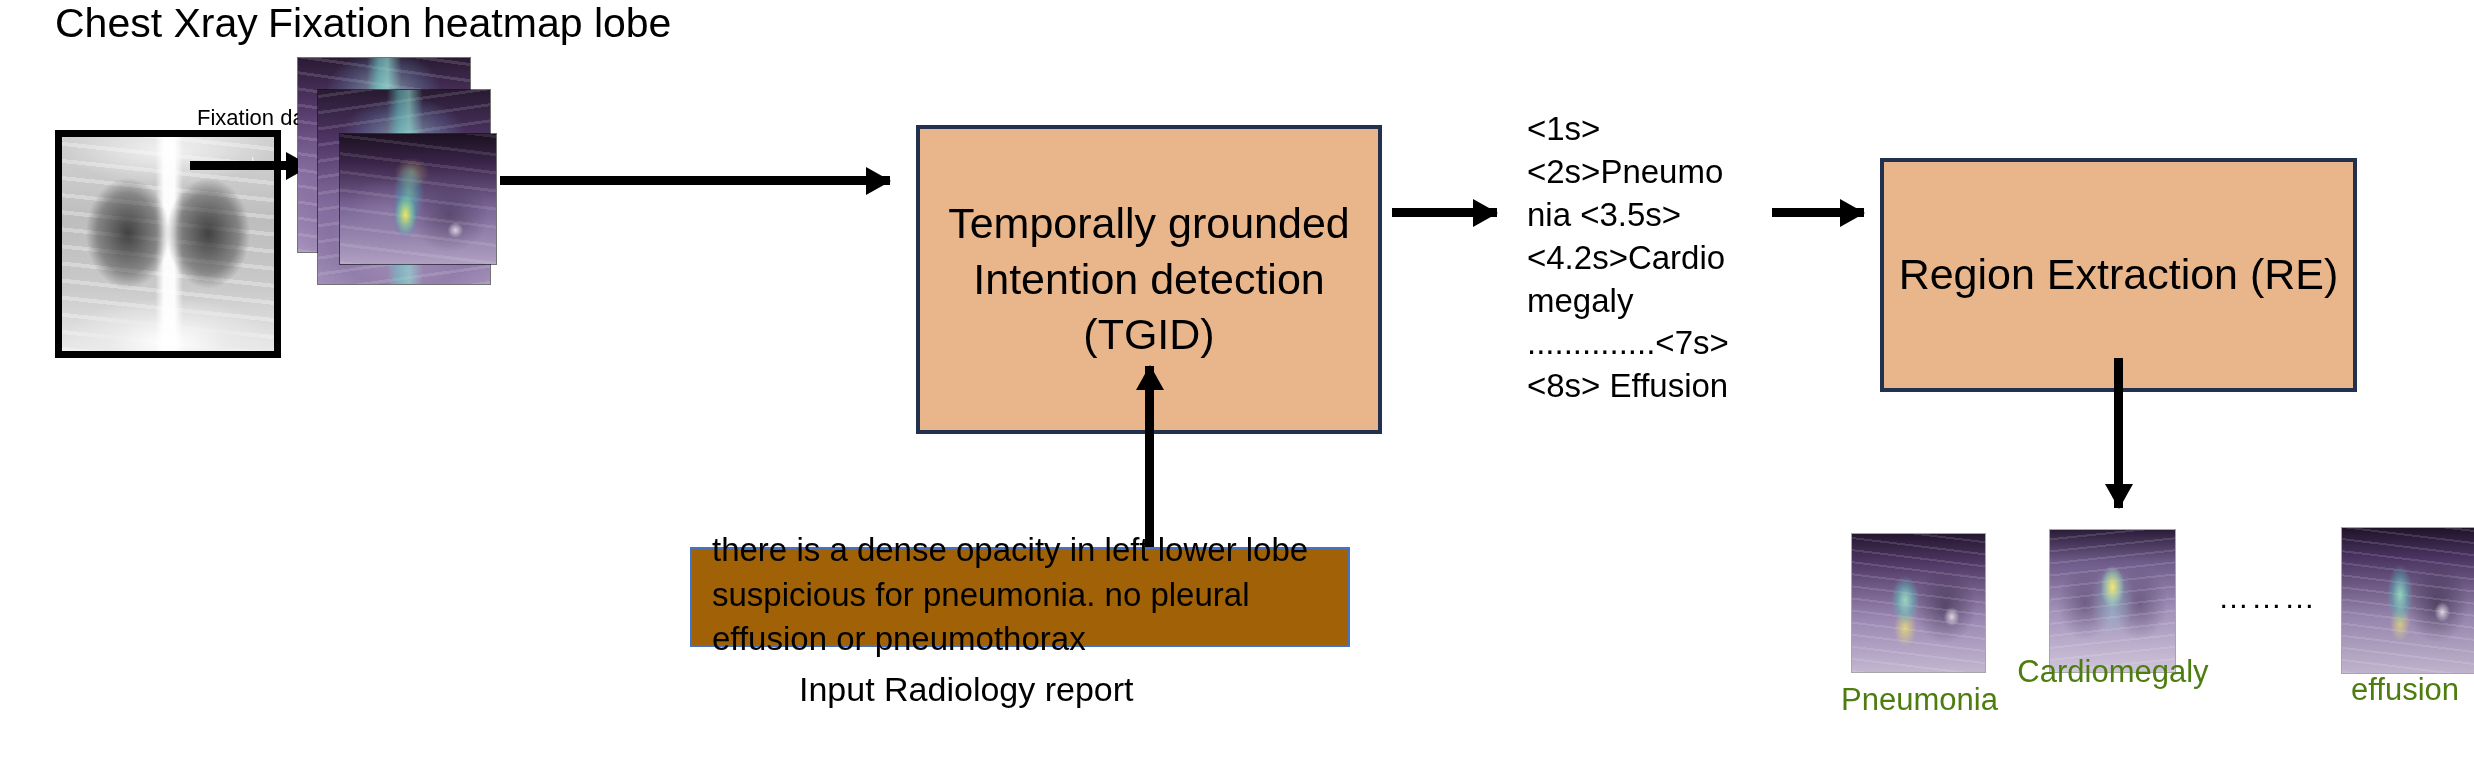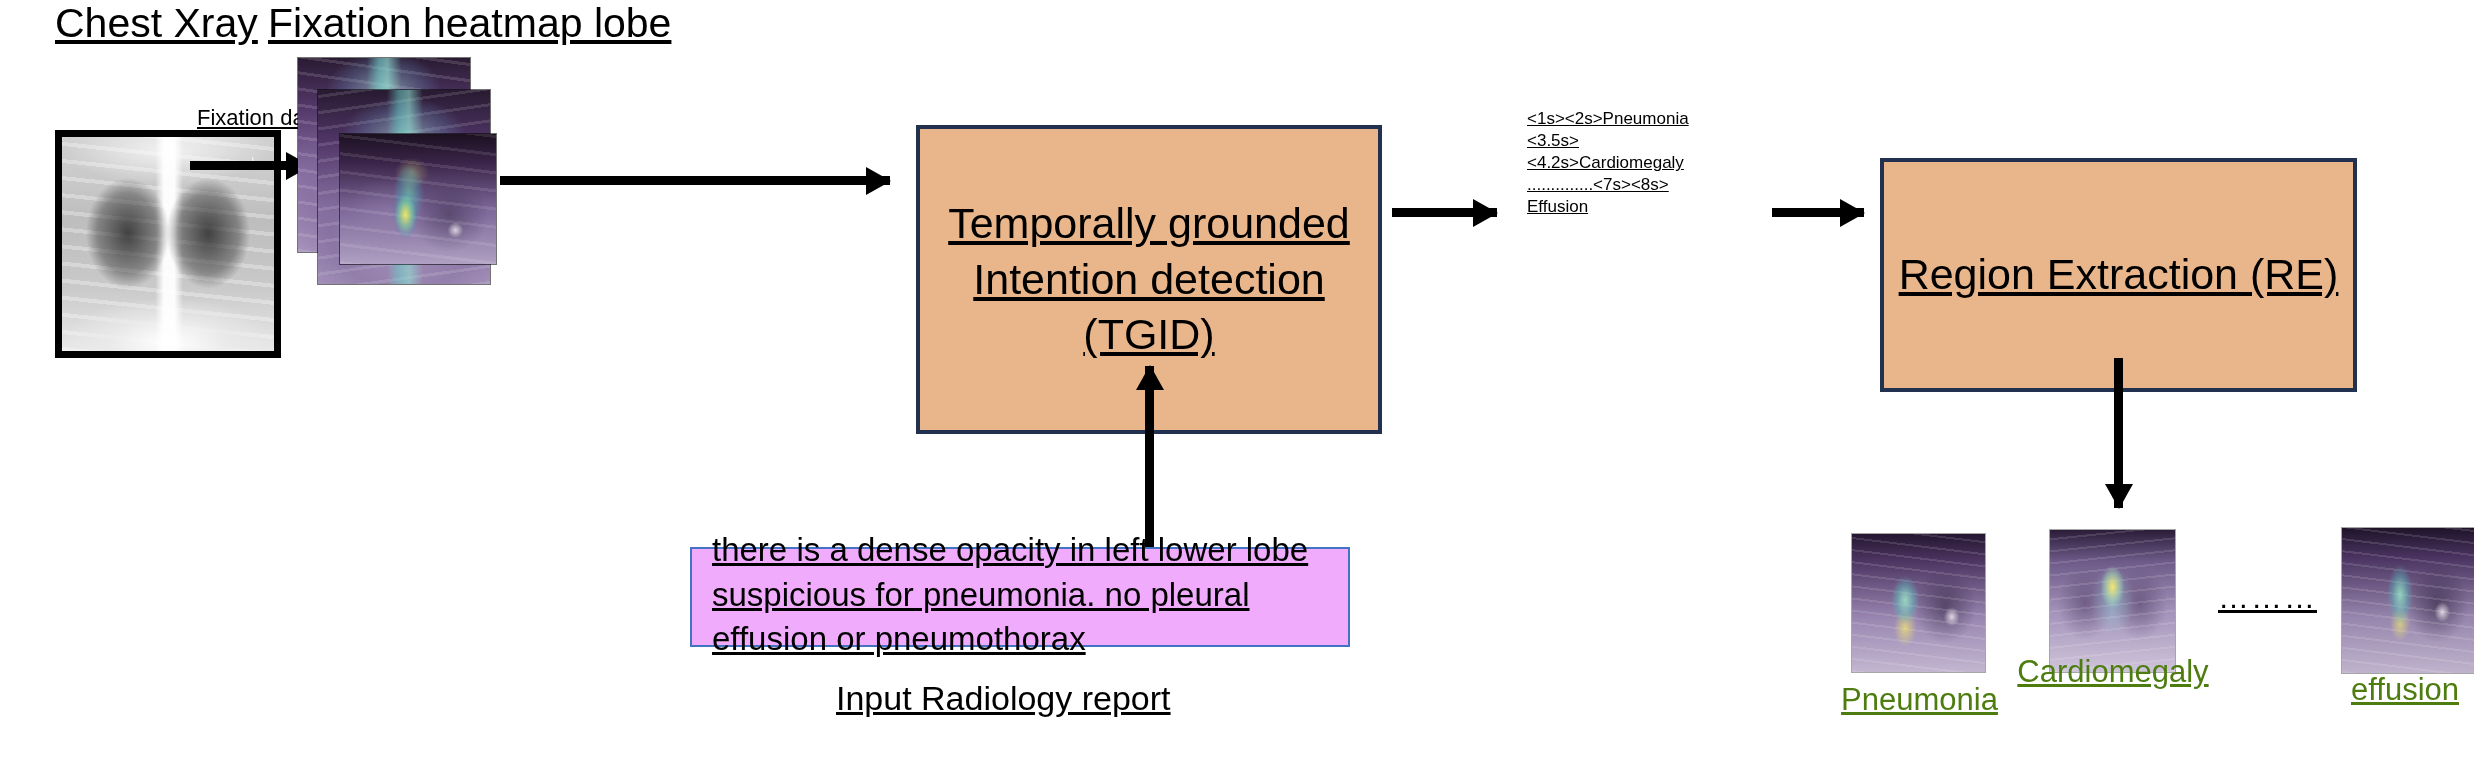--- a/index.html
+++ b/index.html
@@ -8,21 +8,21 @@
     background: #ffffff;
   }
   body {
     width: 2474px;
     height: 770px;
     position: relative;
     overflow: hidden;
     font-family: "Liberation Sans", sans-serif;
     color: #000000;
   }
-  .abs { position: absolute; text-decoration: underline; }
+  .abs { position: absolute; }
 
   
   .title {
     font-size: 41px;
     line-height: 1.05;
     white-space: nowrap;
     color: #000;
   }
 
   
@@ -160,31 +160,31 @@
     border-top: 25px solid #000;
   }
   .arrow-label {
     font-size: 22px;
     white-space: nowrap;
     color: #000;
   }
 
   
   .token-text {
-    font-size: 17px;
+    font-size: 33px;
     line-height: 1.30;
     width: 205px;
     color: #000;
     word-break: break-word;
   }
 
   
   .report-box {
     border: 2px solid #4472c4;
-    background: #f0abfc;
+    background: #a16207;
     box-sizing: border-box;
     display: flex;
     align-items: center;
     padding: 6px 18px 10px 20px;
   }
   .report-text {
     font-size: 33px;
     line-height: 1.36;
     color: #000;
   }
@@ -283,21 +283,21 @@
   <span class="proc-label">Region Extraction (RE)</span>
 </div>
 
 <div class="abs arrow-v-down" style="left:2114px; top:358px; height:150px;"></div>
 
 <div class="abs arrow-v-up" style="left:1145px; top:366px; height:184px;"></div>
 
 <div class="abs report-box" style="left:690px; top:547px; width:660px; height:100px;">
   <span class="report-text">there is a dense opacity in left lower lobe suspicious for pneumonia. no pleural effusion or pneumothorax</span>
 </div>
-<div class="abs report-caption" style="left:836px; top:670px;margin-top:9px;">Input Radiology report</div>
+<div class="abs report-caption" style="left:799px; top:670px;">Input Radiology report</div>
 
 <div class="abs thumb thumb-pneu" style="left:1852px; top:534px; width:133px; height:138px;">
   <div class="thumb-body"></div>
 </div>
 <div class="abs thumb-caption" style="left:1832px; top:682px; width:175px;">Pneumonia</div>
 
 <div class="abs thumb thumb-card" style="left:2050px; top:530px; width:125px; height:142px;">
   <div class="thumb-body"></div>
 </div>
 <div class="abs thumb-caption" style="left:2013px; top:654px; width:200px;">Cardiomegaly</div>

